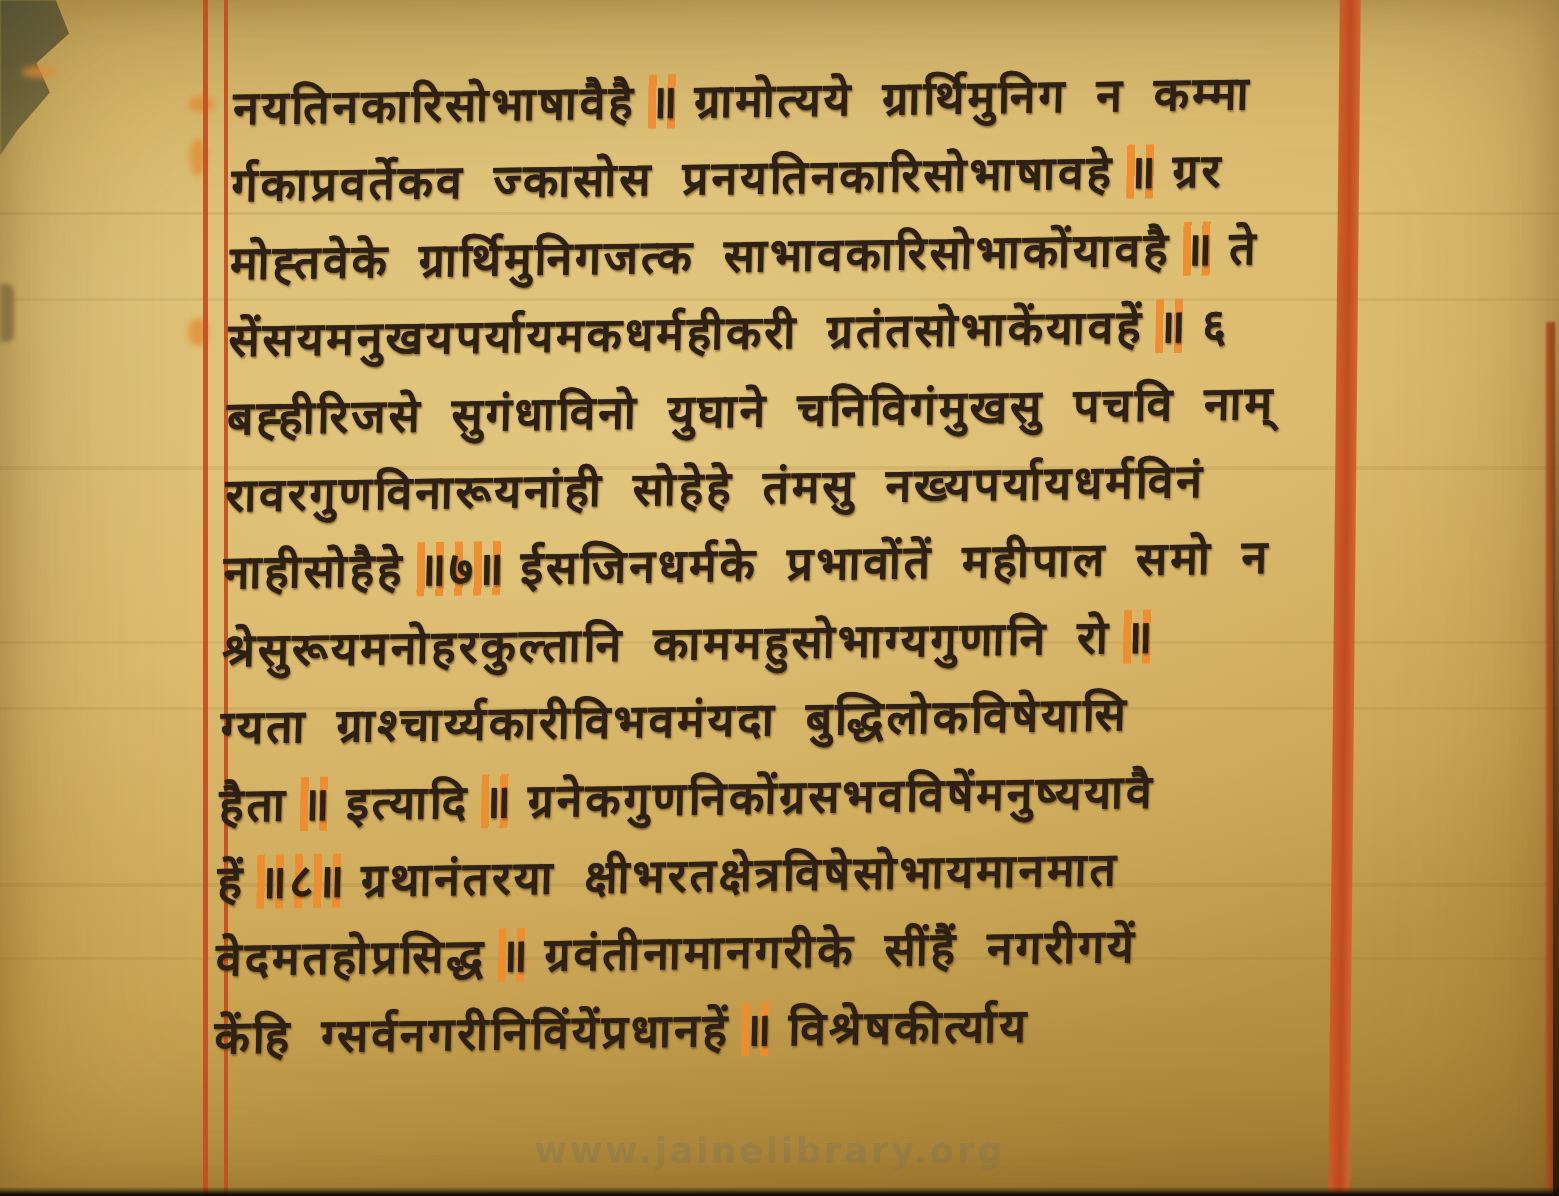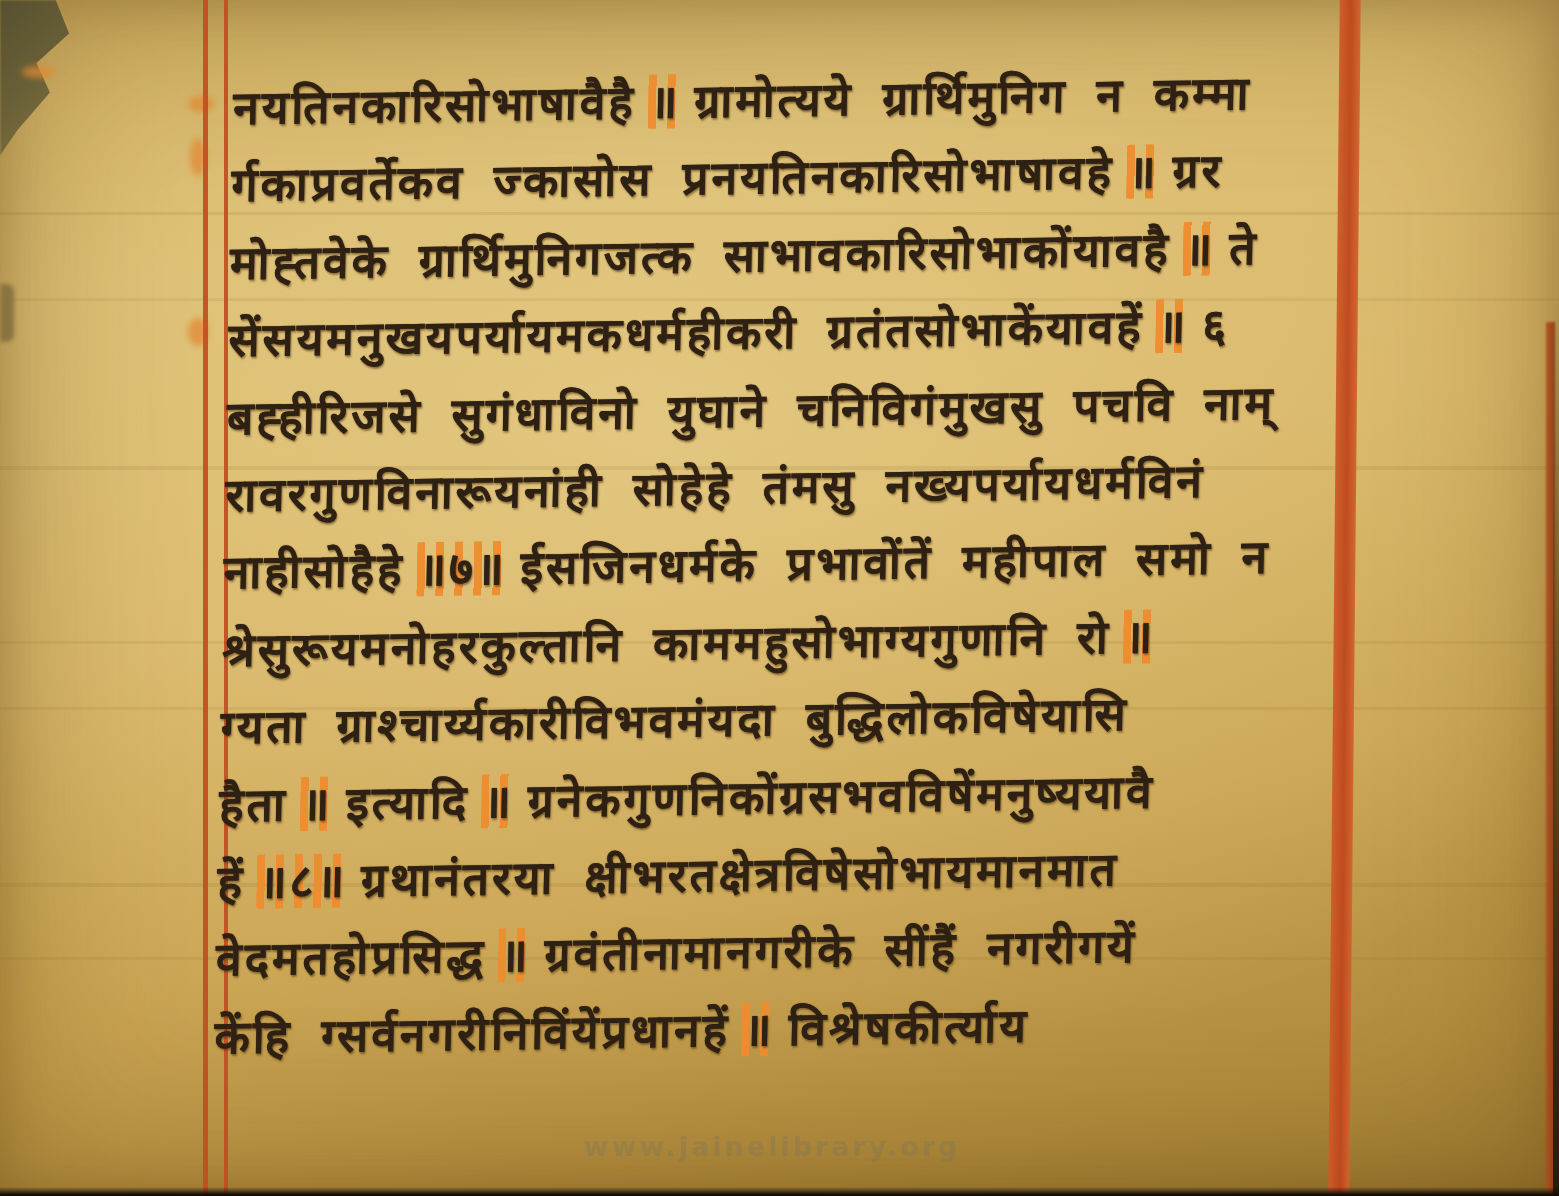--- a/index.html
+++ b/index.html
@@ -83,21 +83,21 @@
     text-shadow:1px 2px 2px rgba(82,54,16,.55), 0 0 1px rgba(46,33,19,.8);
   }
   .seg + .seg{margin-left:12px;}
   .seg.hl{
     background:repeating-linear-gradient(90deg,rgba(238,140,46,.95) 0 8px,rgba(238,140,46,0) 8px 19px);
     background-size:100% 58px;background-position:center;background-repeat:no-repeat;
     padding:0 2px;border-radius:2px;
   }
   .watermark{
     position:absolute;left:50%;top:1131px;transform:translateX(-52%);
-    font-size:27px;letter-spacing:3px;font-weight:bold;
+    font-size:35px;letter-spacing:3px;font-weight:bold;
     color:rgba(128,116,86,.36);
   }
 </style>
 </head>
 <body>
 
 <div class="paper">
   <div class="creases"></div>
   <div class="corner-patch"></div>
   <div class="edge-notch"></div>

